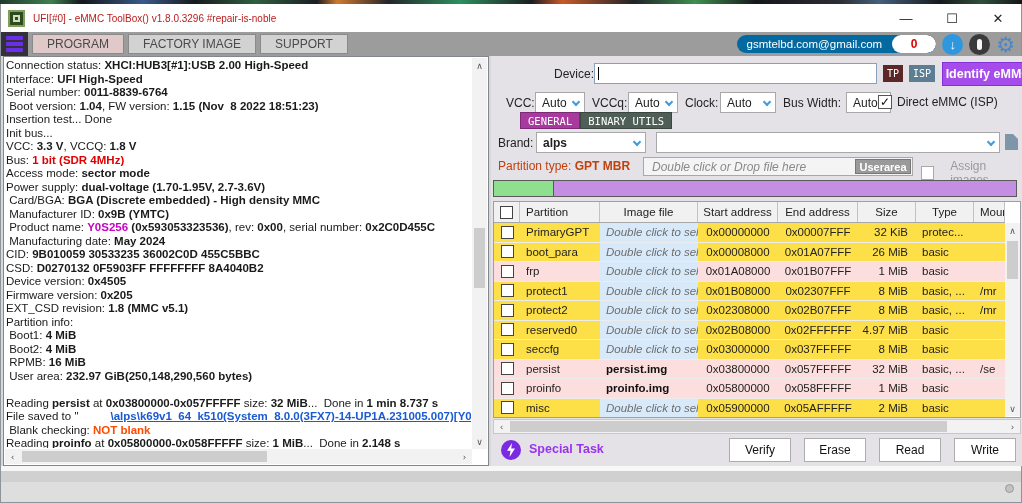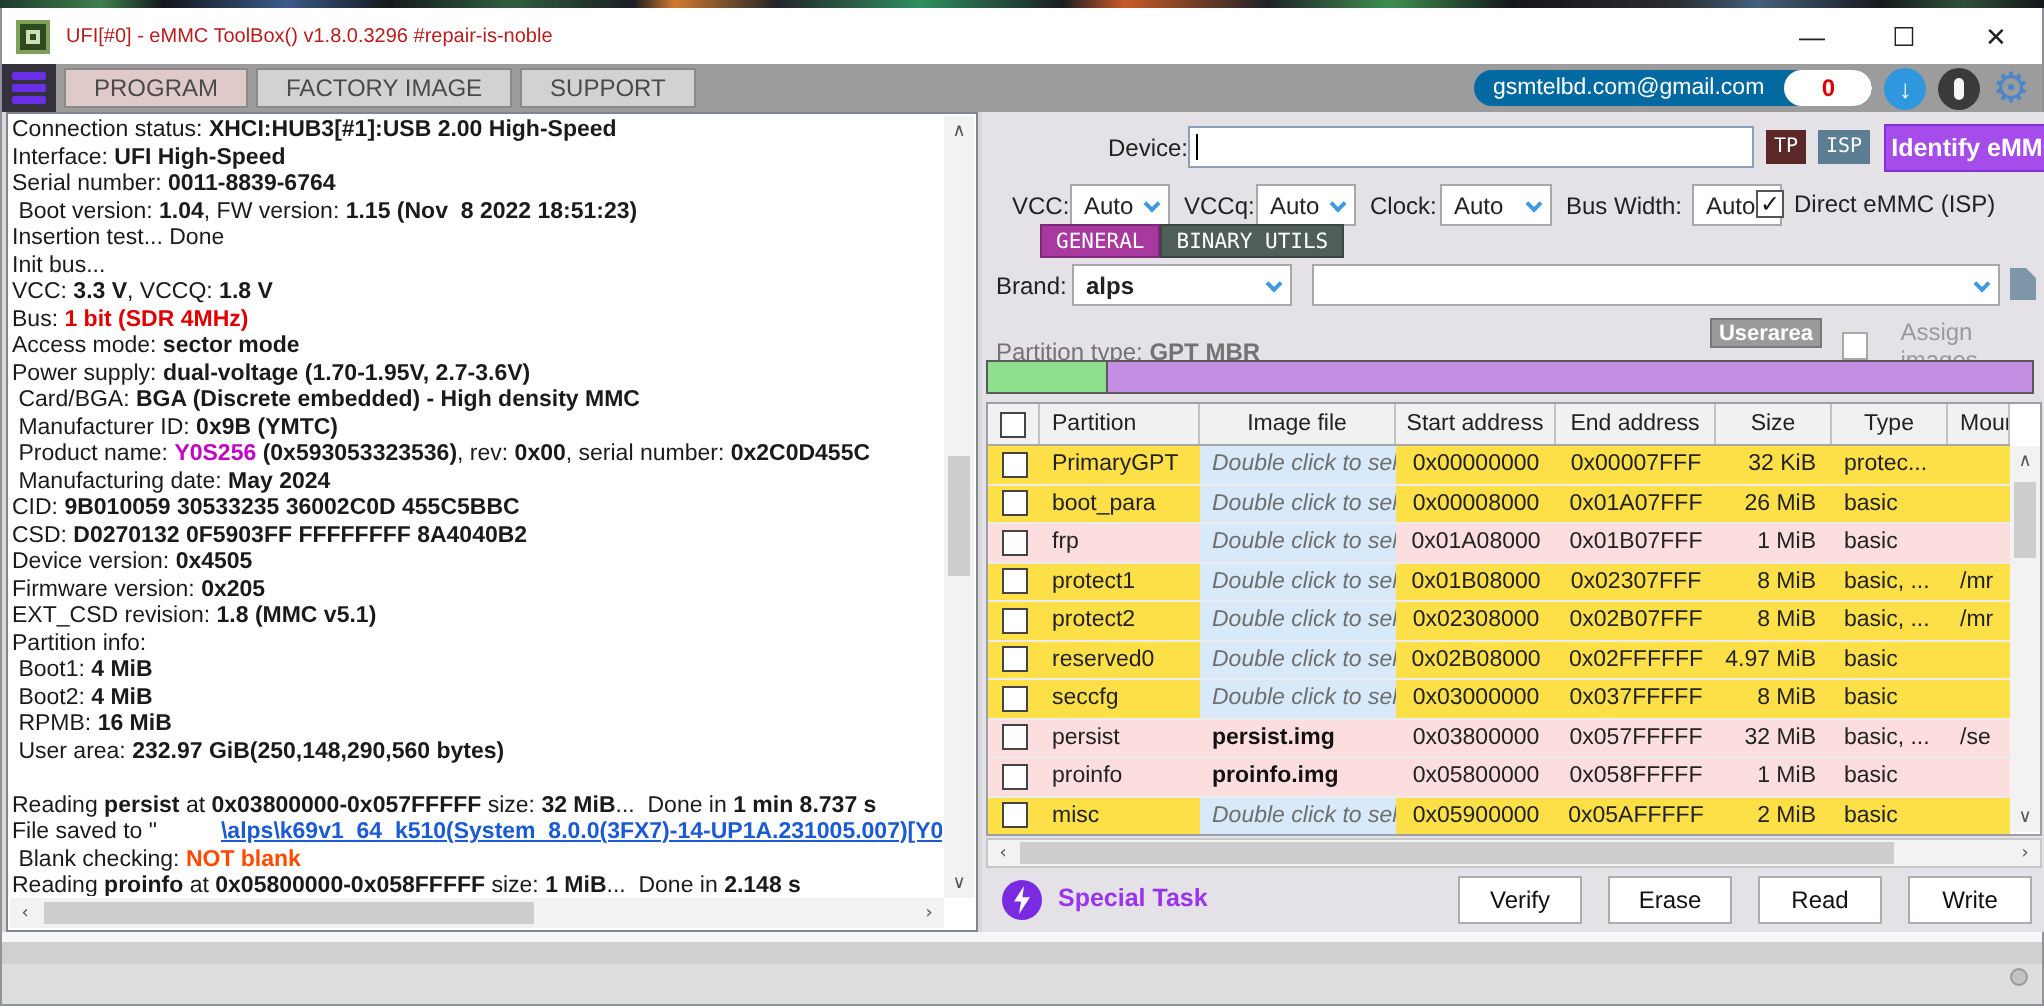--- a/index.html
+++ b/index.html
@@ -92,21 +92,21 @@
   .sub-tab { height:17px; display:flex; align-items:center; padding:0 7px; color:#fff;
     font-family:"DejaVu Sans Mono", monospace; font-size:10.5px; }
   #tab-general { background:#a8399e; border:1px solid #7d2a76;margin-left:22px; }
   #tab-binary  { background:#4f5f58; border:1px solid #3a463f; }
 
   #brand-row { position:absolute; left:0; top:76px; width:532px; height:22px; }
   #file-icon { position:absolute; left:514px; top:2px; width:13px; height:16px; background:#7f95a8; }
   #file-icon .fold { position:absolute; right:0; top:0; width:0; height:0; border-left:5px solid transparent; border-top:5px solid #e4e2e7; }
 
   #ptype-row { position:absolute; left:0; top:101px; width:532px; height:20px; }
-  #ptype-label { position:absolute; left:7px; top:12px; color:#737373; }
+  #ptype-label { position:absolute; left:7px; top:2px; color:#c2410c; }
   #drop-field { position:absolute; left:152px; top:0; width:270px; height:19px; background:#f4f4f4; border:1px solid #a8a8a8;
     display:flex; align-items:center; padding-left:8px; font-style:italic; color:#8a8a8a; overflow:hidden; }
   #userarea-btn { position:absolute; left:364px; top:2px; width:56px; height:15px; background:#9a9a9a; border:1px solid #777;
     color:#fff; font-weight:bold; font-size:11px; display:flex; align-items:center; justify-content:center; }
   #assign-check { position:absolute; left:430px; top:2px; display:flex; align-items:center; gap:16px; color:#9a9a9a; }
   #assign-check .cbx { border-color:#a8a8a8; }
 
   #progress-bar { position:absolute; left:2px; top:124px; width:524px; height:17px; border:1px solid #5a5a5a; background:#c48fe2; display:flex; }
   #progress-green { width:60px; height:100%; background:#8ee08e; border-right:1px solid #5a5a5a; }
 
@@ -258,20 +258,21 @@
         <span class="val"></span>
           <span class="chev"></span>
       </div>
       <div id="file-icon">
           <div class="fold"></div>
         </div>
     </div>
 
     <div id="ptype-row">
       <div id="ptype-label"><span class="lbl">Partition type: </span><span class="b">GPT MBR</span></div>
+      <div id="drop-field">Double click or Drop file here</div>
       <div id="userarea-btn">Userarea</div>
       <div id="assign-check">
         <div class="cbx"></div>
         <span>Assign images</span>
       </div>
     </div>
 
     <div id="progress-bar">
       <div id="progress-green"></div>
     </div>

